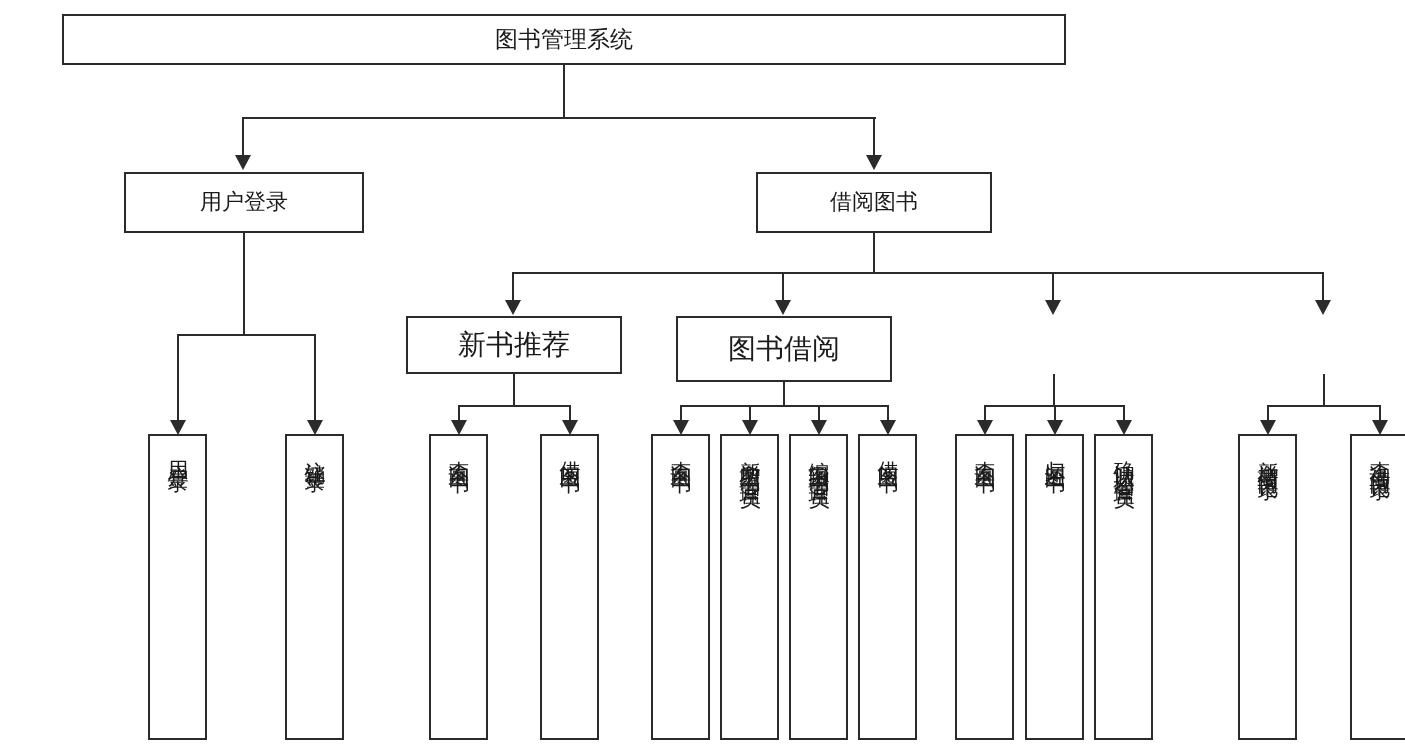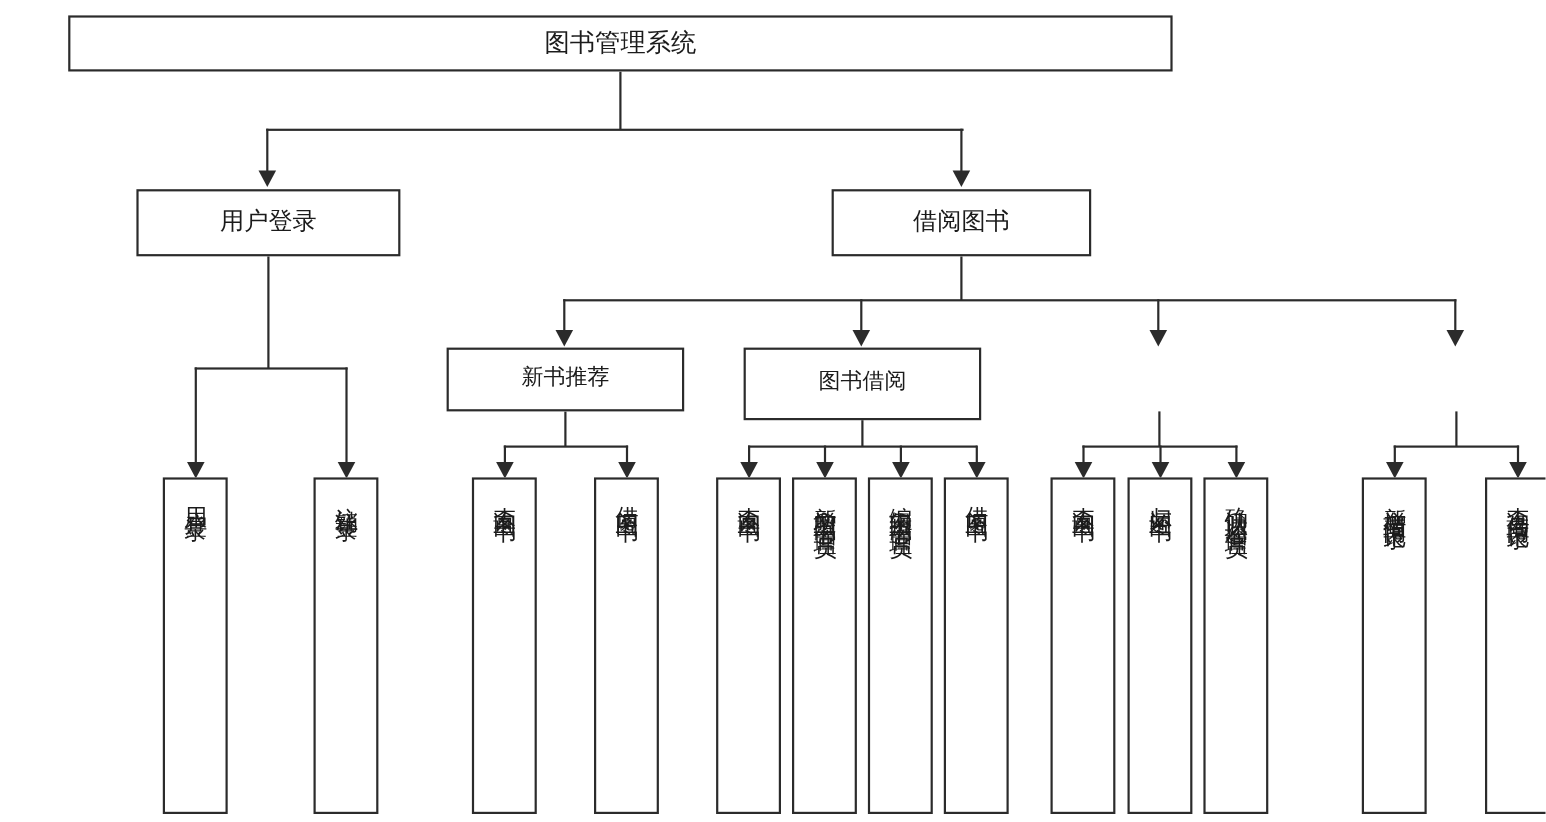--- a/index.html
+++ b/index.html
@@ -25,21 +25,21 @@
     border: 2px solid #2b2b2b;
     background: #ffffff;
     display: flex;
     align-items: center;
     justify-content: center;
     color: #1b1b1b;
     z-index: 3;
   }
   .node.level0 { font-size: 23px; }
   .node.level1 { font-size: 22px; }
-  .node.level2 { font-size: 20px; font-family: Liberation Mono, monospace; }
+  .node.level2 { font-size: 28px; }
   .node-label {
     white-space: nowrap;
     line-height: 1.1;
   }
   .node.leaf {
     align-items: flex-start;
     justify-content: center;
     padding-top: 8px;
   }
   .leaf .node-label {

